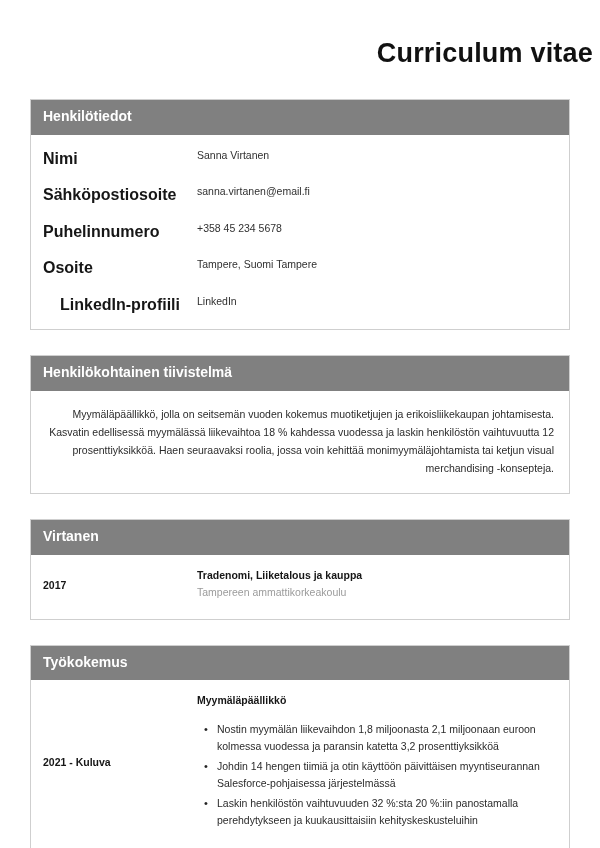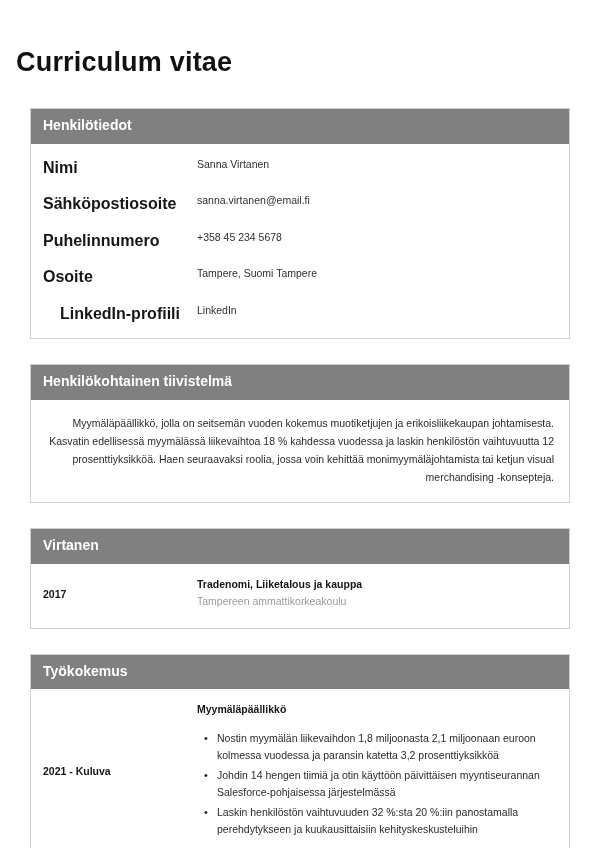--- a/index.html
+++ b/index.html
@@ -15,26 +15,26 @@
     -webkit-font-smoothing: antialiased;
   }
   .page {
     width: 600px;
     height: 848px;
     box-sizing: border-box;
     position: relative;
     overflow: hidden;
   }
   .doc-title {
-    text-align: left;
+    text-align: right;
     font-size: 27px;
     font-weight: bold;
     color: #111111;
     letter-spacing: 0.2px;
-    margin: 16px;
+    margin: 7px;
     padding-top: 31px;
     padding-bottom: 0;
   }
   .sections {
     padding: 0 30px;
     margin-top: 30px;
   }
   .card {
     border: 1px solid #cfcfcf;
     background: #ffffff;

